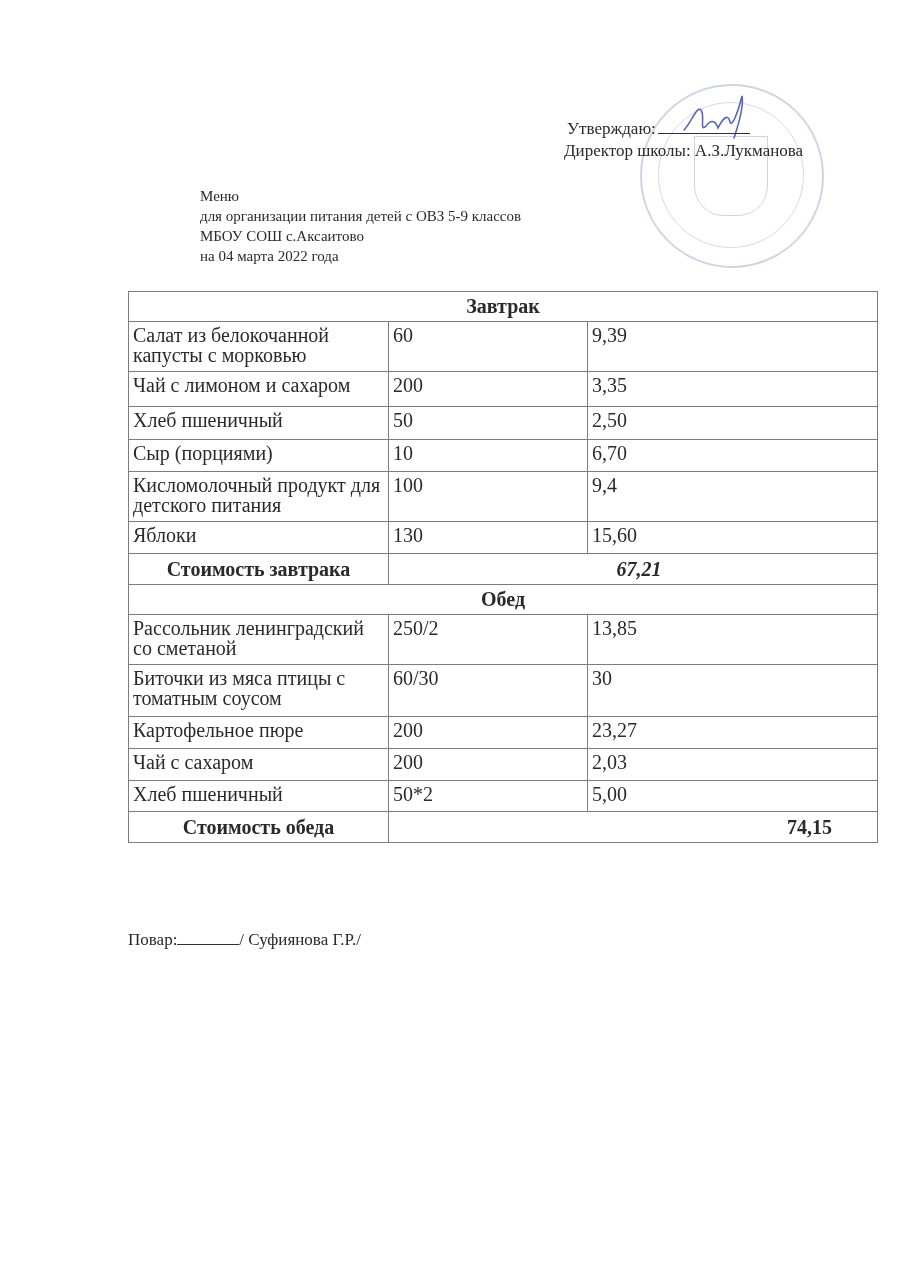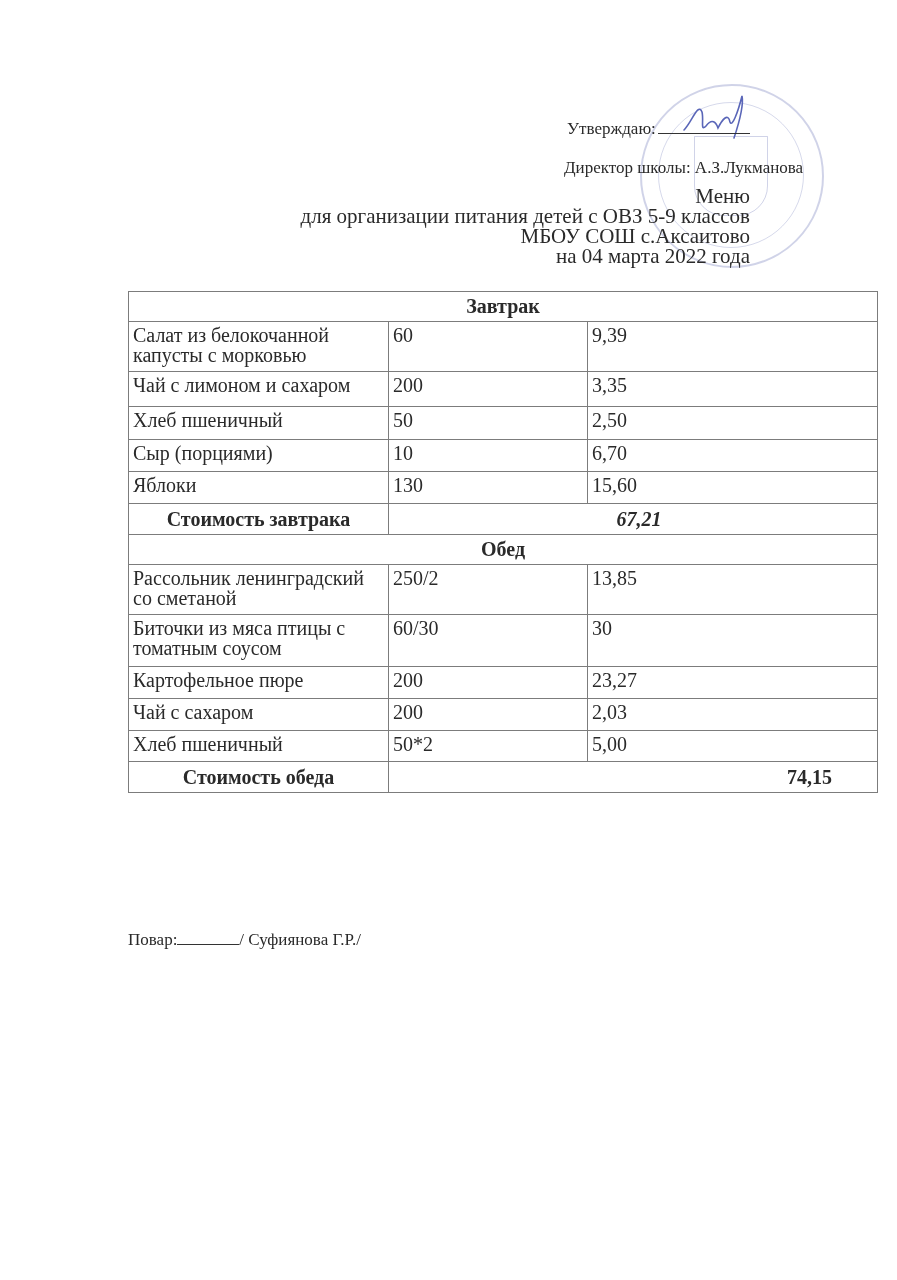--- a/index.html
+++ b/index.html
@@ -1,29 +1,29 @@
 <!DOCTYPE html>
 <html><head>
 <meta charset="utf-8">
 <style>
   html, body { margin:0; padding:0; }
   body { width:897px; height:1280px; background:#ffffff; position:relative; overflow:hidden;
          font-family:"Liberation Serif", serif; color:#2a2a2a; }
   .approve { position:absolute; left:540px; top:110px; width:340px; font-size:17px; line-height:21px; }
   .approve .l1 { position:absolute; left:27px; top:8px; white-space:nowrap; }
   .approve .l1 .sigline { display:inline-block; width:92px; border-bottom:1px solid #333; height:14px; vertical-align:baseline; margin-left:2px; }
-  .approve .l2 { position:absolute; left:24px; top:30px; white-space:nowrap;margin-top:17px; }
+  .approve .l2 { position:absolute; left:24px; top:30px; white-space:nowrap; }
   .stamp { position:absolute; left:640px; top:84px; width:180px; height:180px; border-radius:50%;
            border:2px solid rgba(120,130,190,0.35); }
   .stamp .inner { position:absolute; left:16px; top:16px; width:144px; height:144px; border-radius:50%;
            border:1px solid rgba(120,130,190,0.3); }
   .stamp .shield { position:absolute; left:52px; top:50px; width:72px; height:78px;
            border:1px solid rgba(120,130,190,0.35); border-radius:0 0 30px 30px; }
   .signature { position:absolute; left:682px; top:92px; width:70px; height:50px; }
-  .title { position:absolute; left:200px; top:186px; width:550px; text-align:right; font-size:21px; line-height:20px; }
+  .title { position:absolute; left:200px; top:186px; width:550px; text-align:left; font-size:15px; line-height:20px; }
   table.menu { position:absolute; left:128px; top:291px; width:750px; border-collapse:collapse; font-size:20px; }
   table.menu td { border:1px solid #7c7c7c; padding:3px 4px 0 4px; vertical-align:top; line-height:20px; }
   td.c1 { width:251px; }
   td.c2 { width:190px; }
   tr.sec td { text-align:center; font-weight:bold; height:25px; padding-top:4px; }
   tr.total td { font-weight:bold; height:25px; padding-top:5px; }
   tr.total td.lbl { text-align:center; }
   tr.total td.val-b { text-align:center; padding-left:16px;font-style:italic; }
   tr.total td.val-l { text-align:right; padding-right:45px;margin-left:30px; }
   .footer { position:absolute; left:128px; top:930px; font-size:17px; white-space:nowrap; }
@@ -73,20 +73,25 @@
     <tr style="height:33px">
       <td class="c1">Хлеб пшеничный</td>
       <td class="c2">50</td>
       <td>2,50</td>
     </tr>
     <tr style="height:32px">
       <td class="c1">Сыр (порциями)</td>
       <td class="c2">10</td>
       <td>6,70</td>
     </tr>
+    <tr style="height:50px">
+      <td class="c1">Кисломолочный продукт для детского питания</td>
+      <td class="c2">100</td>
+      <td>9,4</td>
+    </tr>
     <tr style="height:32px">
       <td class="c1">Яблоки</td>
       <td class="c2">130</td>
       <td>15,60</td>
     </tr>
     <tr class="total">
       <td class="c1 lbl">Стоимость завтрака</td>
       <td colspan="2" class="val-b">67,21</td>
     </tr>
     <tr class="sec">

